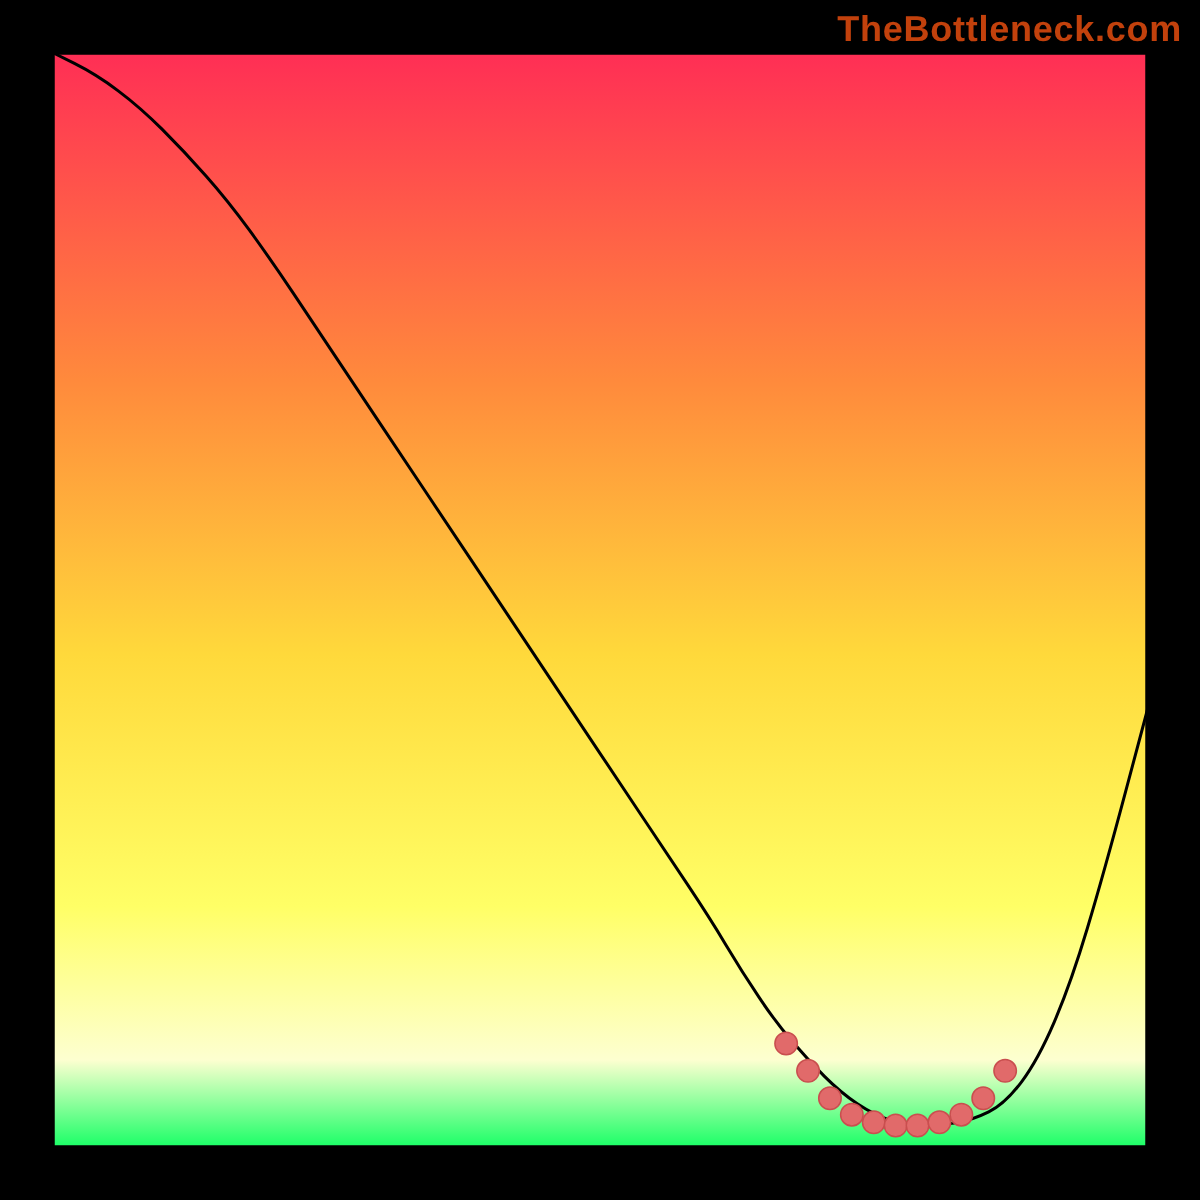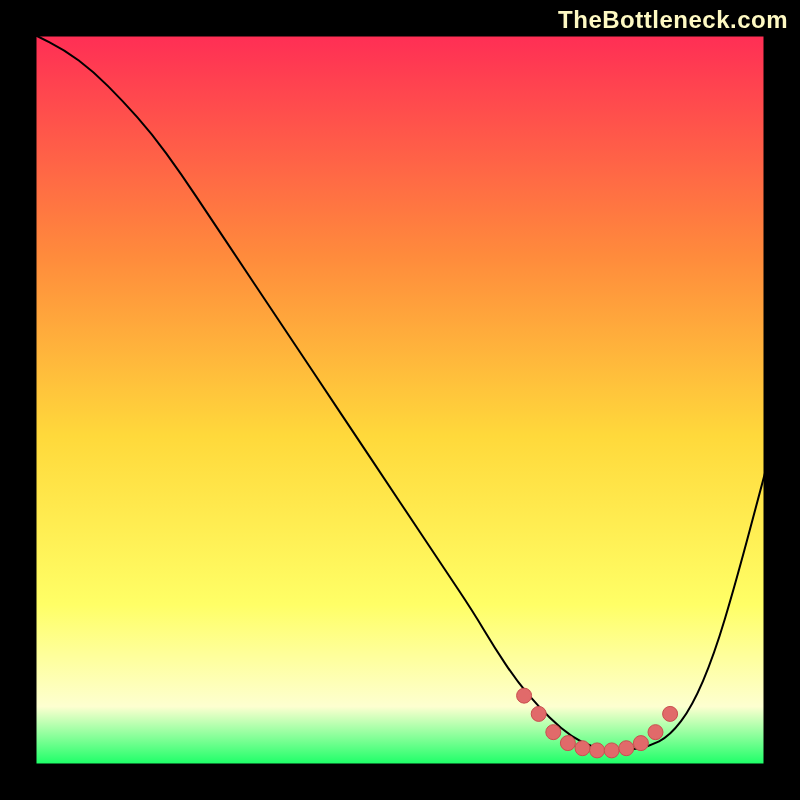--- a/index.html
+++ b/index.html
@@ -15,21 +15,21 @@
     width: 800px;
     height: 800px;
   }
   .watermark {
     position: absolute;
     top: 6px;
     right: 12px;
     font-family: Arial, Helvetica, sans-serif;
     font-size: 24px;
     font-weight: 600;
-    color: #fef9c3;
+    color: #c2410c;
     letter-spacing: 0.5px;
     z-index: 10;
   }
   svg {
     display: block;
   }
 </style>
 </head>
 <body>
 

